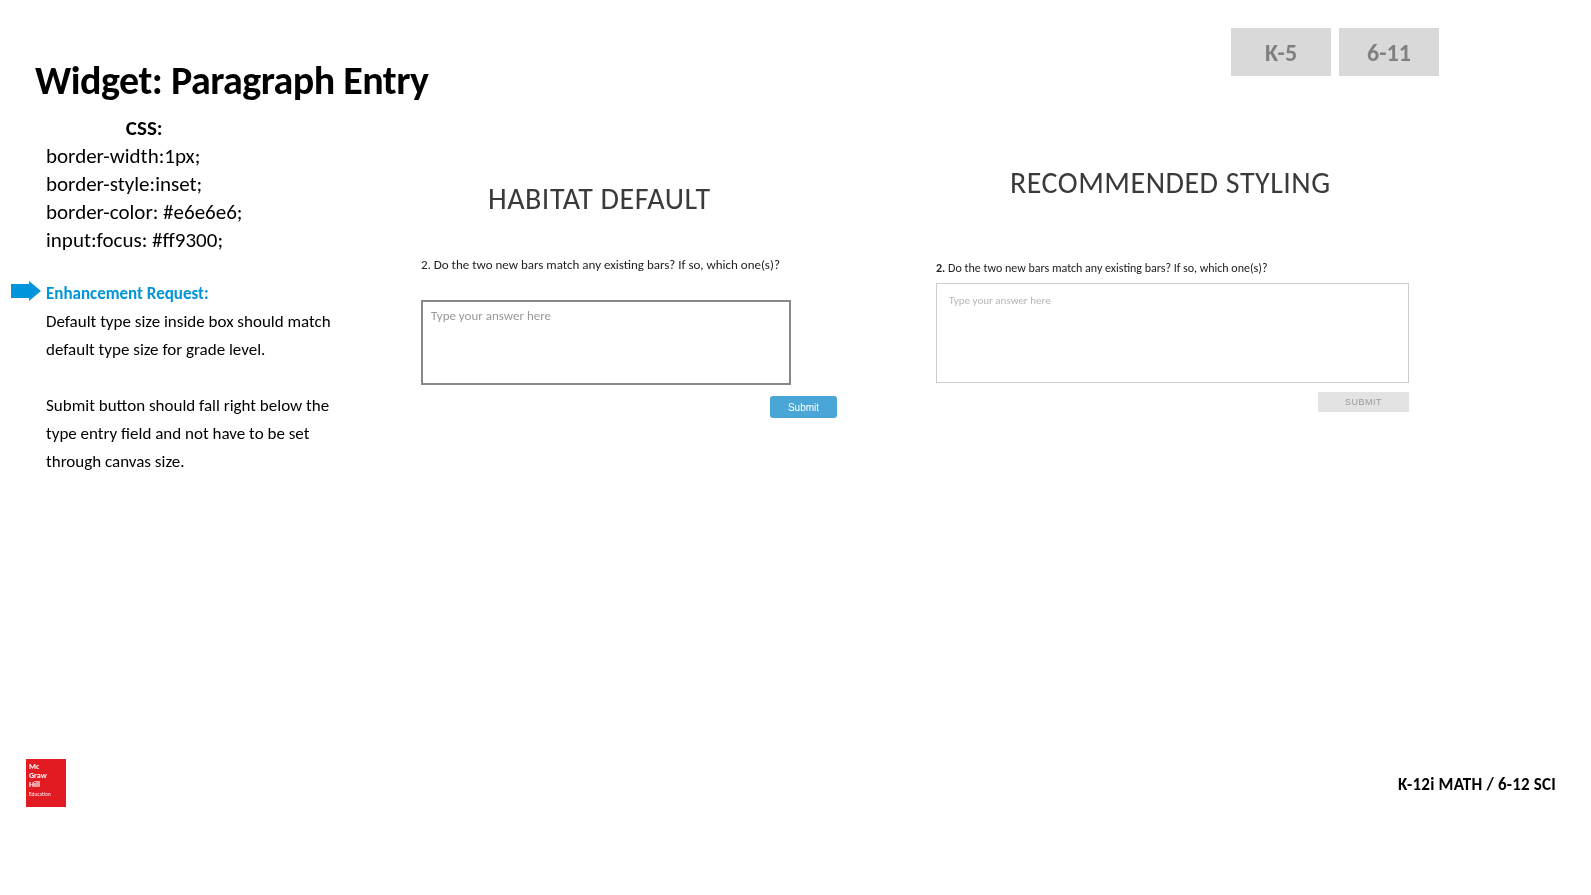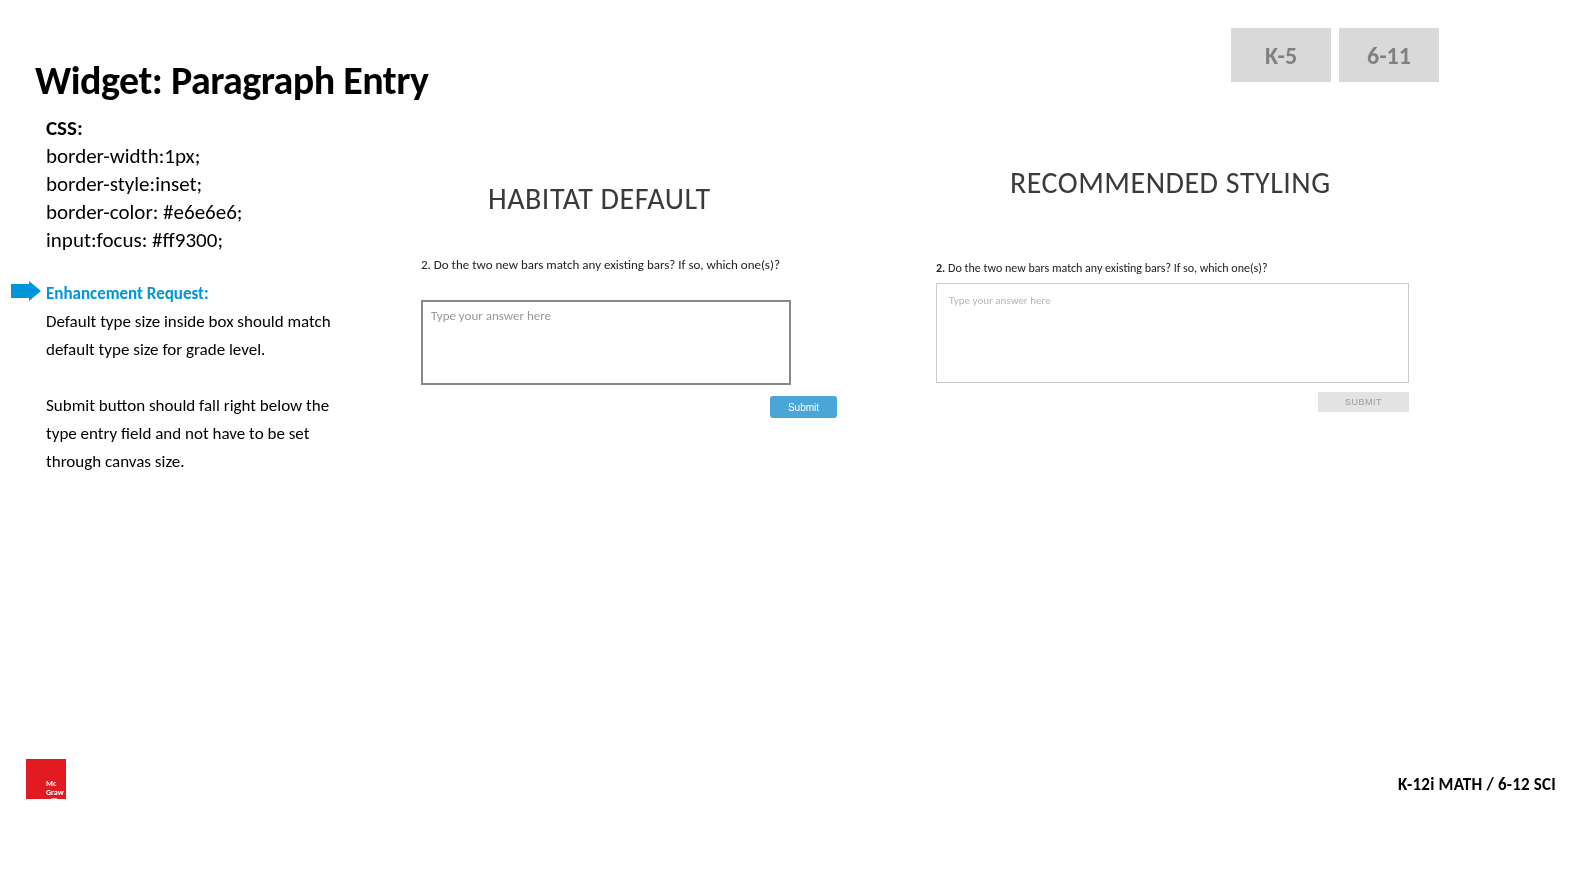--- a/index.html
+++ b/index.html
@@ -1,25 +1,25 @@
 <!DOCTYPE html>
 <html><head>
 <meta charset="utf-8">
 <style>
   * { box-sizing: border-box; margin: 0; padding: 0; }
   html, body { width: 1591px; height: 895px; background: #fff; font-family: "Segoe UI", Calibri, Arial, sans-serif; color: #000; overflow: hidden; }
 
   .page-title { position: absolute; left: 35px; top: 56px; font-size: 40px; font-weight: 700; letter-spacing: -0.5px; }
 
-  .tab { position: absolute; top: 28px; width: 100px; height: 54px; background: #d9d9d9; color: #808080; display: flex; align-items: center; justify-content: center; font-size: 24px; font-weight: 700; }
+  .tab { position: absolute; top: 28px; width: 100px; height: 48px; background: #d9d9d9; color: #808080; display: flex; align-items: center; justify-content: center; font-size: 24px; font-weight: 700; }
   .tab.k5 { left: 1231px; }
   .tab.g612 { left: 1339px; }
 
   .css-block { position: absolute; left: 46px; top: 114px; font-size: 21px; line-height: 28px; }
-  .css-block .css-label { font-weight: 700; }
+  .css-block .css-label { font-weight: 700; text-align: center; }
 
   .arrow { position: absolute; left: 11px; top: 281px; width: 30px; height: 20px; }
   .arrow svg { display: block; }
 
   .enh-block { position: absolute; left: 46px; top: 280px; width: 310px; font-size: 17px; line-height: 28px; }
   .enh-title { color: #0095da; font-weight: 700; }
 
   .col-heading { position: absolute; font-size: 30px; color: #3a3a3a; letter-spacing: 0.5px; }
   .col-heading.left { left: 480px; top: 180px; margin-left: 8px; }
   .col-heading.right { left: 1010px; top: 164px; }
@@ -31,21 +31,21 @@
   .ta-default { position: absolute; left: 421px; top: 300px; width: 370px; height: 85px; border: 2px solid #888; background: #fff; font-size: 13px; padding: 6px 8px; resize: none; font-family: inherit; color: #777; }
   .ta-default::placeholder { color: #999; }
 
   .btn-default { position: absolute; left: 770px; top: 396px; width: 67px; height: 22px; background: #4aa6d6; border: none; border-radius: 3px; color: #fff; font-size: 10px; cursor: pointer; }
 
   .ta-reco { position: absolute; left: 936px; top: 283px; width: 473px; height: 100px; border: 1px solid #ccc; background: #fff; font-size: 11px; padding: 10px 12px; resize: none; font-family: inherit; color: #aaa; }
   .ta-reco::placeholder { color: #b5b5b5; }
 
   .btn-reco { position: absolute; left: 1318px; top: 392px; width: 91px; height: 20px; background: #e3e3e3; border: none; color: #9a9a9a; font-size: 9px; letter-spacing: 0.5px; cursor: pointer; }
 
-  .logo { position: absolute; left: 26px; top: 759px; width: 40px; height: 40px; background: #e21b23; color: #fff; font-size: 8px; line-height: 9px; font-weight: 700; padding: 20px; display: flex; flex-direction: column; justify-content: flex-start; }
+  .logo { position: absolute; left: 26px; top: 759px; width: 40px; height: 48px; background: #e21b23; color: #fff; font-size: 8px; line-height: 9px; font-weight: 700; padding: 3px; display: flex; flex-direction: column; justify-content: flex-start; }
   .logo .edu { font-size: 5px; font-weight: 400; letter-spacing: 0.2px; margin-top: 1px; }
 
   .footer-text { position: absolute; right: 35px; bottom: 100px; font-size: 17px; font-weight: 700; letter-spacing: 0.2px; }
 </style>
 </head>
 <body>
 
 <h1 class="page-title">Widget: Paragraph Entry</h1>
 
 <div class="tab k5">K-5</div>

